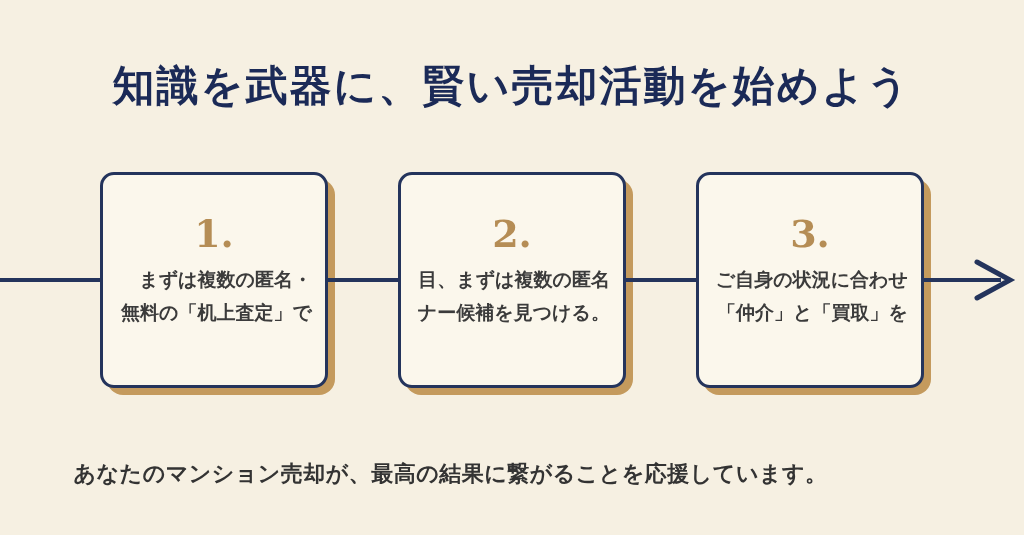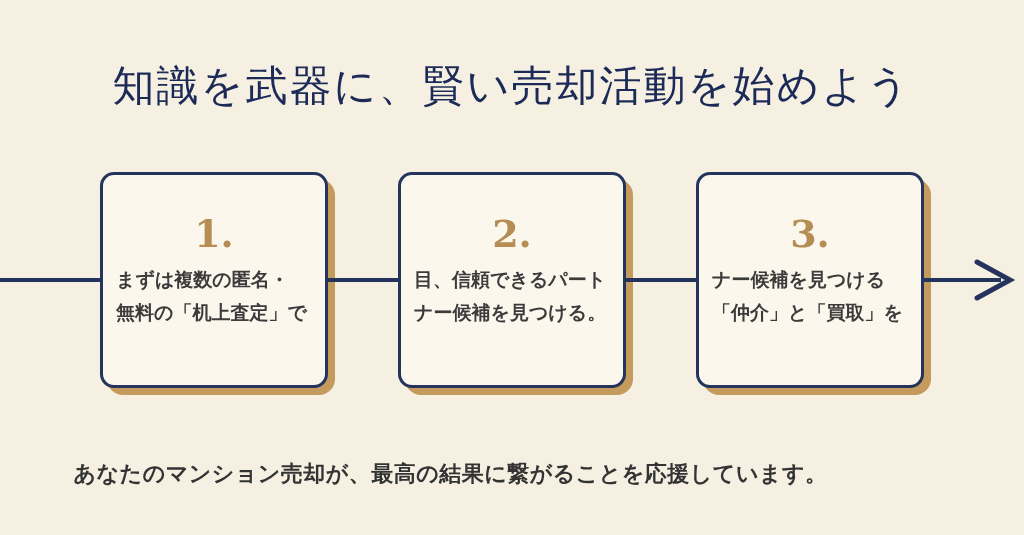--- a/index.html
+++ b/index.html
@@ -18,21 +18,21 @@
     position: absolute;
     inset: 0;
   }
   .title {
     position: absolute;
     top: 58px;
     left: 0;
     width: 1024px;
     text-align: center;
     font-size: 42px;
-    font-weight: 400;
+    font-weight: 700;
     letter-spacing: 2px;
     color: #1b2a57;
   }
   .flow-svg {
     position: absolute;
     inset: 0;
     z-index: 1;
     pointer-events: none;
   }
   .card-shadow {
@@ -73,20 +73,21 @@
     margin-top: 10px;
     padding: 0 13px;
     font-size: 19px;
     line-height: 33px;
     font-weight: 600;
     color: #3b3b3b;
     text-align: left;
   }
   .card-text .line {
     white-space: nowrap;
+    text-align: right;
   }
   .footer {
     position: absolute;
     top: 458px;
     left: 0;
     width: 901px;
     text-align: center;
     font-size: 22px;
     line-height: 32px;
     font-weight: 600;
@@ -114,28 +115,28 @@
     <div class="card-number">1.</div>
     <div class="card-text">
       <div class="line">まずは複数の匿名・</div>
       <div class="line">無料の「机上査定」で</div>
     </div>
   </div>
 
   <div class="card c2">
     <div class="card-number">2.</div>
     <div class="card-text">
-      <div class="line">目、信頼できるパート</div>
+      <div class="line">目、まずは複数の匿名</div>
       <div class="line">ナー候補を見つける。</div>
     </div>
   </div>
 
   <div class="card c3">
     <div class="card-number">3.</div>
     <div class="card-text">
-      <div class="line">ナー候補を見つける</div>
+      <div class="line">ご自身の状況に合わせ</div>
       <div class="line">「仲介」と「買取」を</div>
     </div>
   </div>
 
   <div class="footer">あなたのマンション売却が、最高の結果に繋がることを応援しています。</div>
 
 </div>
 
 </body></html>

